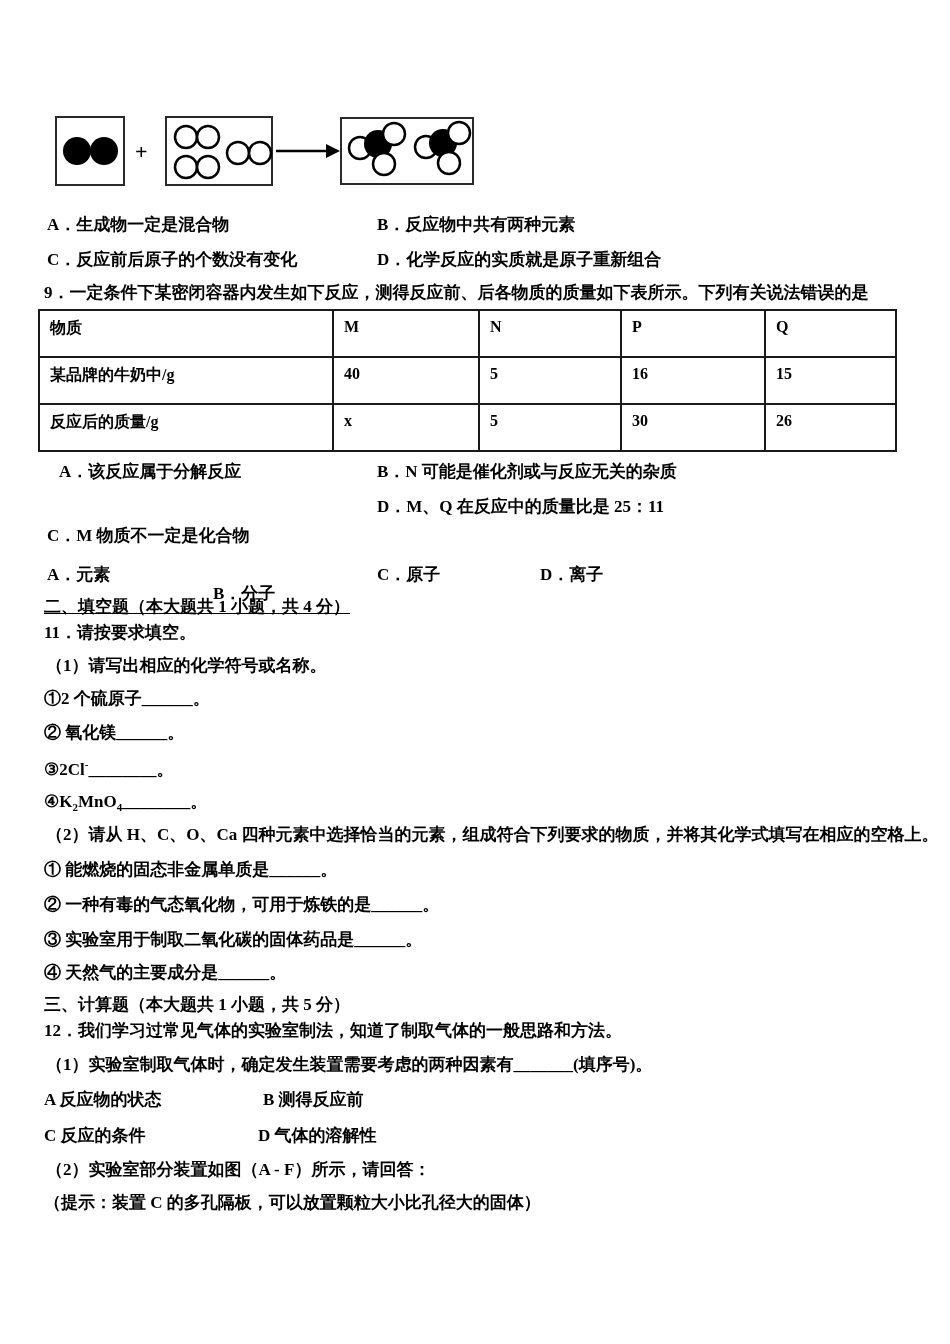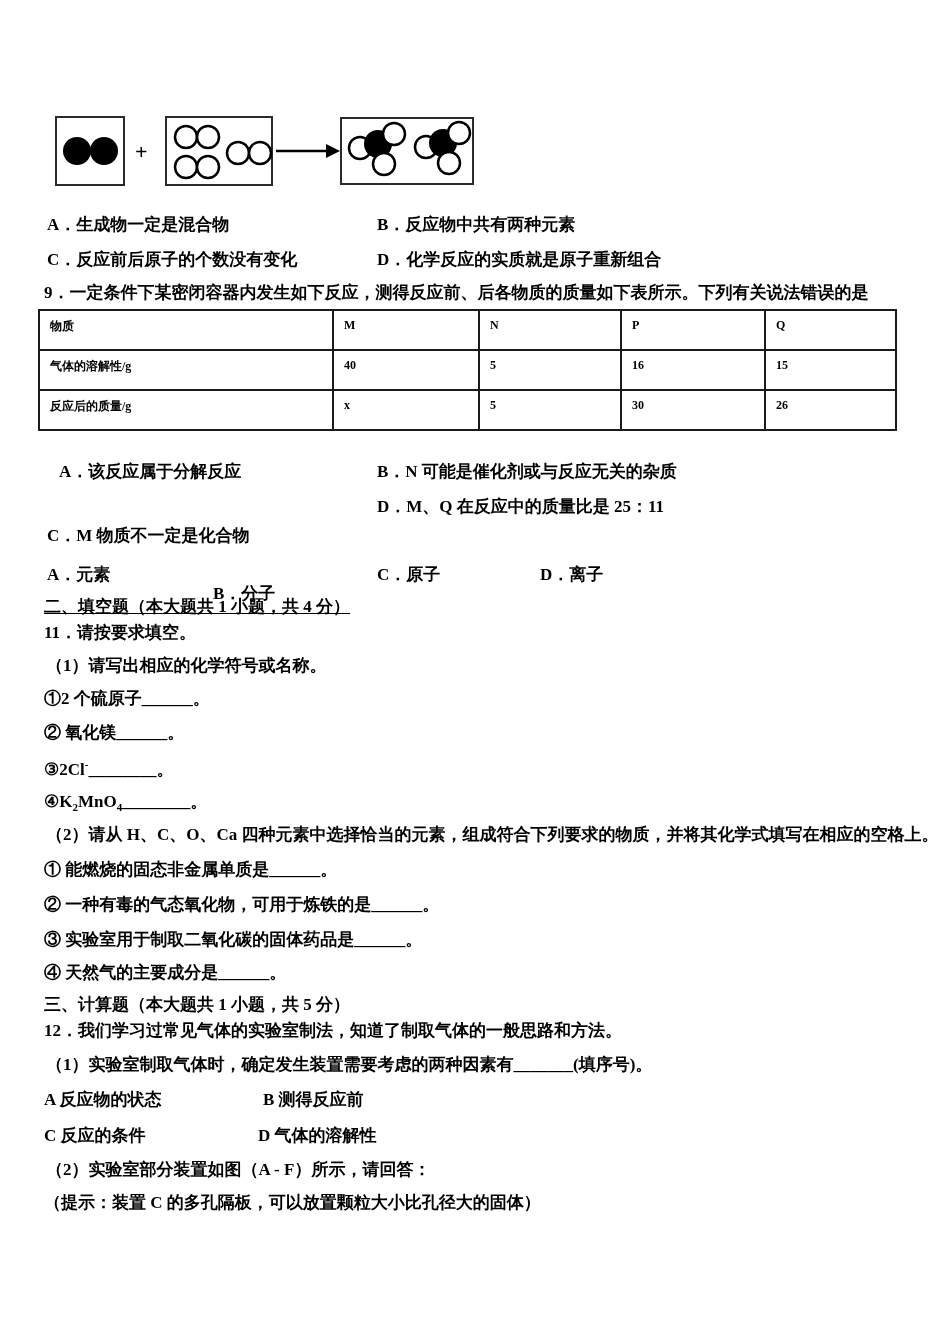--- a/index.html
+++ b/index.html
@@ -18,24 +18,24 @@
   .abs { position:absolute; white-space:nowrap; line-height:1.15; }
   .mass-table {
     position:absolute;
     left:38px; top:309px;
     width:857px;
     border-collapse:collapse;
     table-layout:fixed;
   }
   .mass-table td {
     border:2px solid #1a1a1a;
-    height:40px;
+    height:47px;
     padding:7px 10px;
     vertical-align:top;
-    font-size:12px;
+    font-size:16px;
     font-weight:bold;
     font-family:"Liberation Serif","DejaVu Serif",serif;
     margin-top:8px;
   }
   sup { font-size:11px; vertical-align:super; }
   sub { font-size:11px; vertical-align:sub; }
 </style>
 </head>
 <body>
 
@@ -88,21 +88,21 @@
     </colgroup>
     <tbody>
       <tr>
         <td>物质</td>
         <td>M</td>
         <td>N</td>
         <td>P</td>
         <td>Q</td>
       </tr>
       <tr>
-        <td>气体的溶解性/g</td>
+        <td>某品牌的牛奶中/g</td>
         <td>40</td>
         <td>5</td>
         <td>16</td>
         <td>15</td>
       </tr>
       <tr>
         <td>反应后的质量/g</td>
         <td>x</td>
         <td>5</td>
         <td>30</td>

